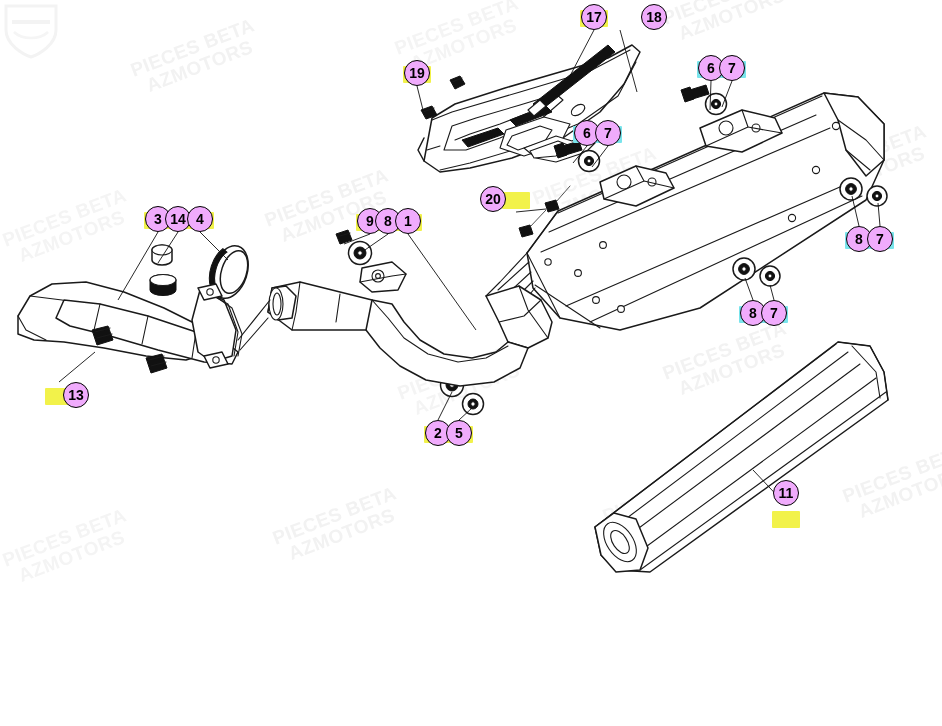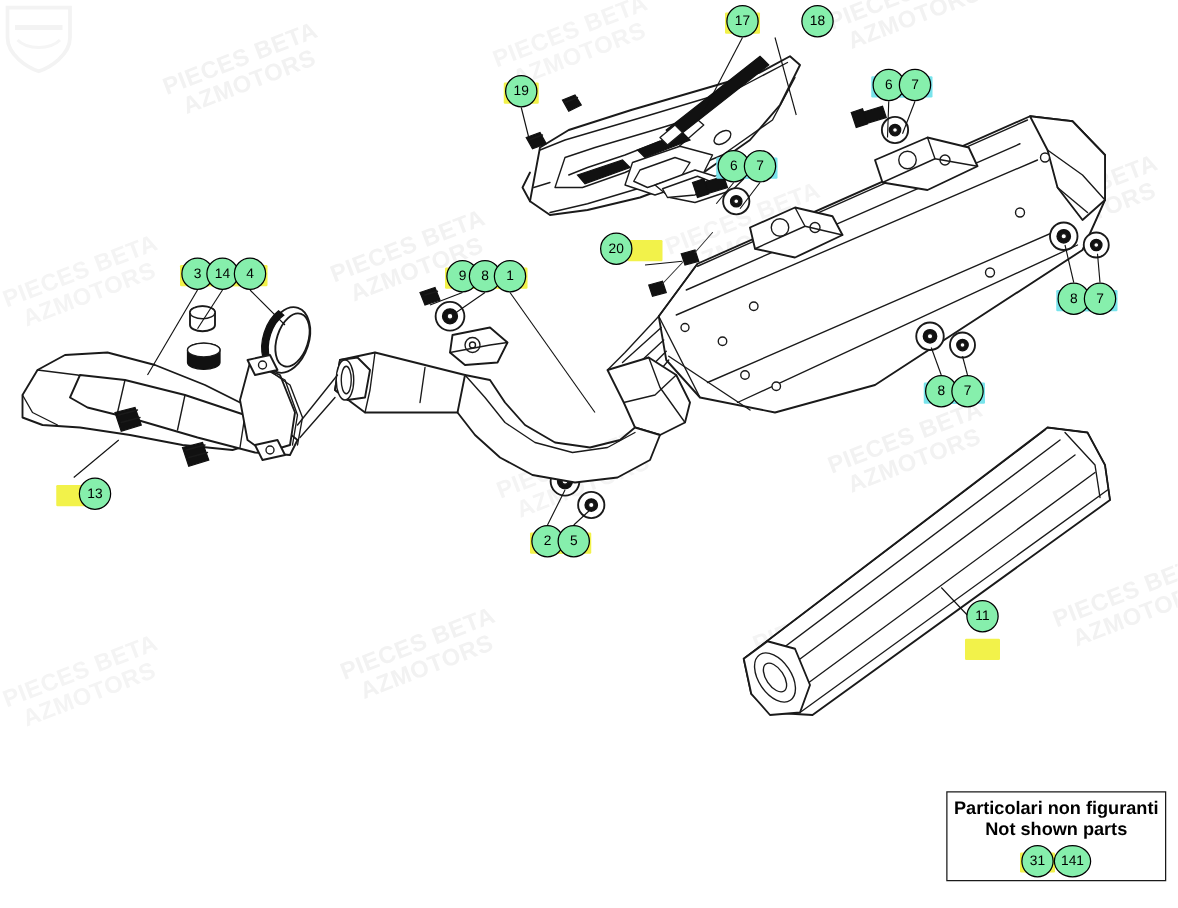--- a/index.html
+++ b/index.html
@@ -32,23 +32,23 @@
     box-sizing:border-box;
     display:flex;flex-direction:column;align-items:center;justify-content:flex-start;
     padding-top:5px;
   }
   #nsbox .l1{font-size:14.5px;font-weight:700;color:#000;line-height:1.2;}
   #nsbox .l2{font-size:14.5px;font-weight:700;color:#000;line-height:1.2;}
   #nsbox .bubrow{display:flex;gap:0px;margin-top:2px;}
   .bub{
     position:absolute;
     width:26px;height:26px;border-radius:50%;
-    border:1.6px solid #000;background:#86efac;
+    border:1.6px solid #000;background:#f0abfc;
     display:flex;align-items:center;justify-content:center;
-    font-size:11px;font-weight:400;color:#000;
+    font-size:14px;font-weight:700;color:#000;
     box-sizing:border-box;
     z-index:30;
   }
   .bub.w{width:30px;}
   .hlbar{position:absolute;z-index:25;border-radius:1px;}
   .hlbar.y{background:#f2f24a;}
   .hlbar.c{background:#79e4ec;}
   .bubrow .bub{position:static;}
   #logo{
     position:absolute;left:8px;top:662px;width:62px;height:60px;
@@ -379,33 +379,20 @@
       <div class="hlbar y" style="left: 45px; top: 388px; width: 28px; height: 17px;"></div>
       <div class="bub" style="left: 46px; top: 382px; margin-left: 17px;">13</div>
       <div class="hlbar y" style="left: 424px; top: 426px; width: 28px; height: 17px;"></div>
       <div class="bub" style="left: 425px; top: 420px;">2</div>
       <div class="hlbar y" style="left: 445px; top: 426px; width: 28px; height: 17px;"></div>
       <div class="bub" style="left: 446px; top: 420px;">5</div>
       <div class="hlbar y" style="left: 772px; top: 511px; width: 28px; height: 17px;"></div>
       <div class="bub" style="left: 773px; top: 480px;">11</div>
     </div>
 
-  <div id="nsbox">
-    <div class="l1">Particolari non figuranti</div>
-    <div class="l2">Not shown parts</div>
-    <div class="bubrow" id="nsbubbles">
-        <div style="position: relative; display: inline-block;">
-          <div class="hlbar y" style="left: -1px; top: 6px; width: 28px; height: 16px;"></div>
-          <div class="bub" style="position: relative; display: flex;">31</div>
-        </div>
-        <div style="position: relative; display: inline-block;">
-          <div class="bub w" style="position: relative; display: flex;">141</div>
-        </div>
-      </div>
-  </div>
 
   <svg id="logo" viewBox="0 0 62 60">
     <path d="M6,6 L56,6 L56,30 C56,44 40,54 31,57 C22,54 6,44 6,30 Z" fill="none" stroke="#f3f3f3" stroke-width="3"></path>
     <path d="M12,22 L50,22" stroke="#f3f3f3" stroke-width="4" fill="none"></path>
     <path d="M14,32 C22,40 40,40 48,32" stroke="#f5f5f5" stroke-width="2.5" fill="none"></path>
   </svg>
 
 </div>
 
 </body></html>

